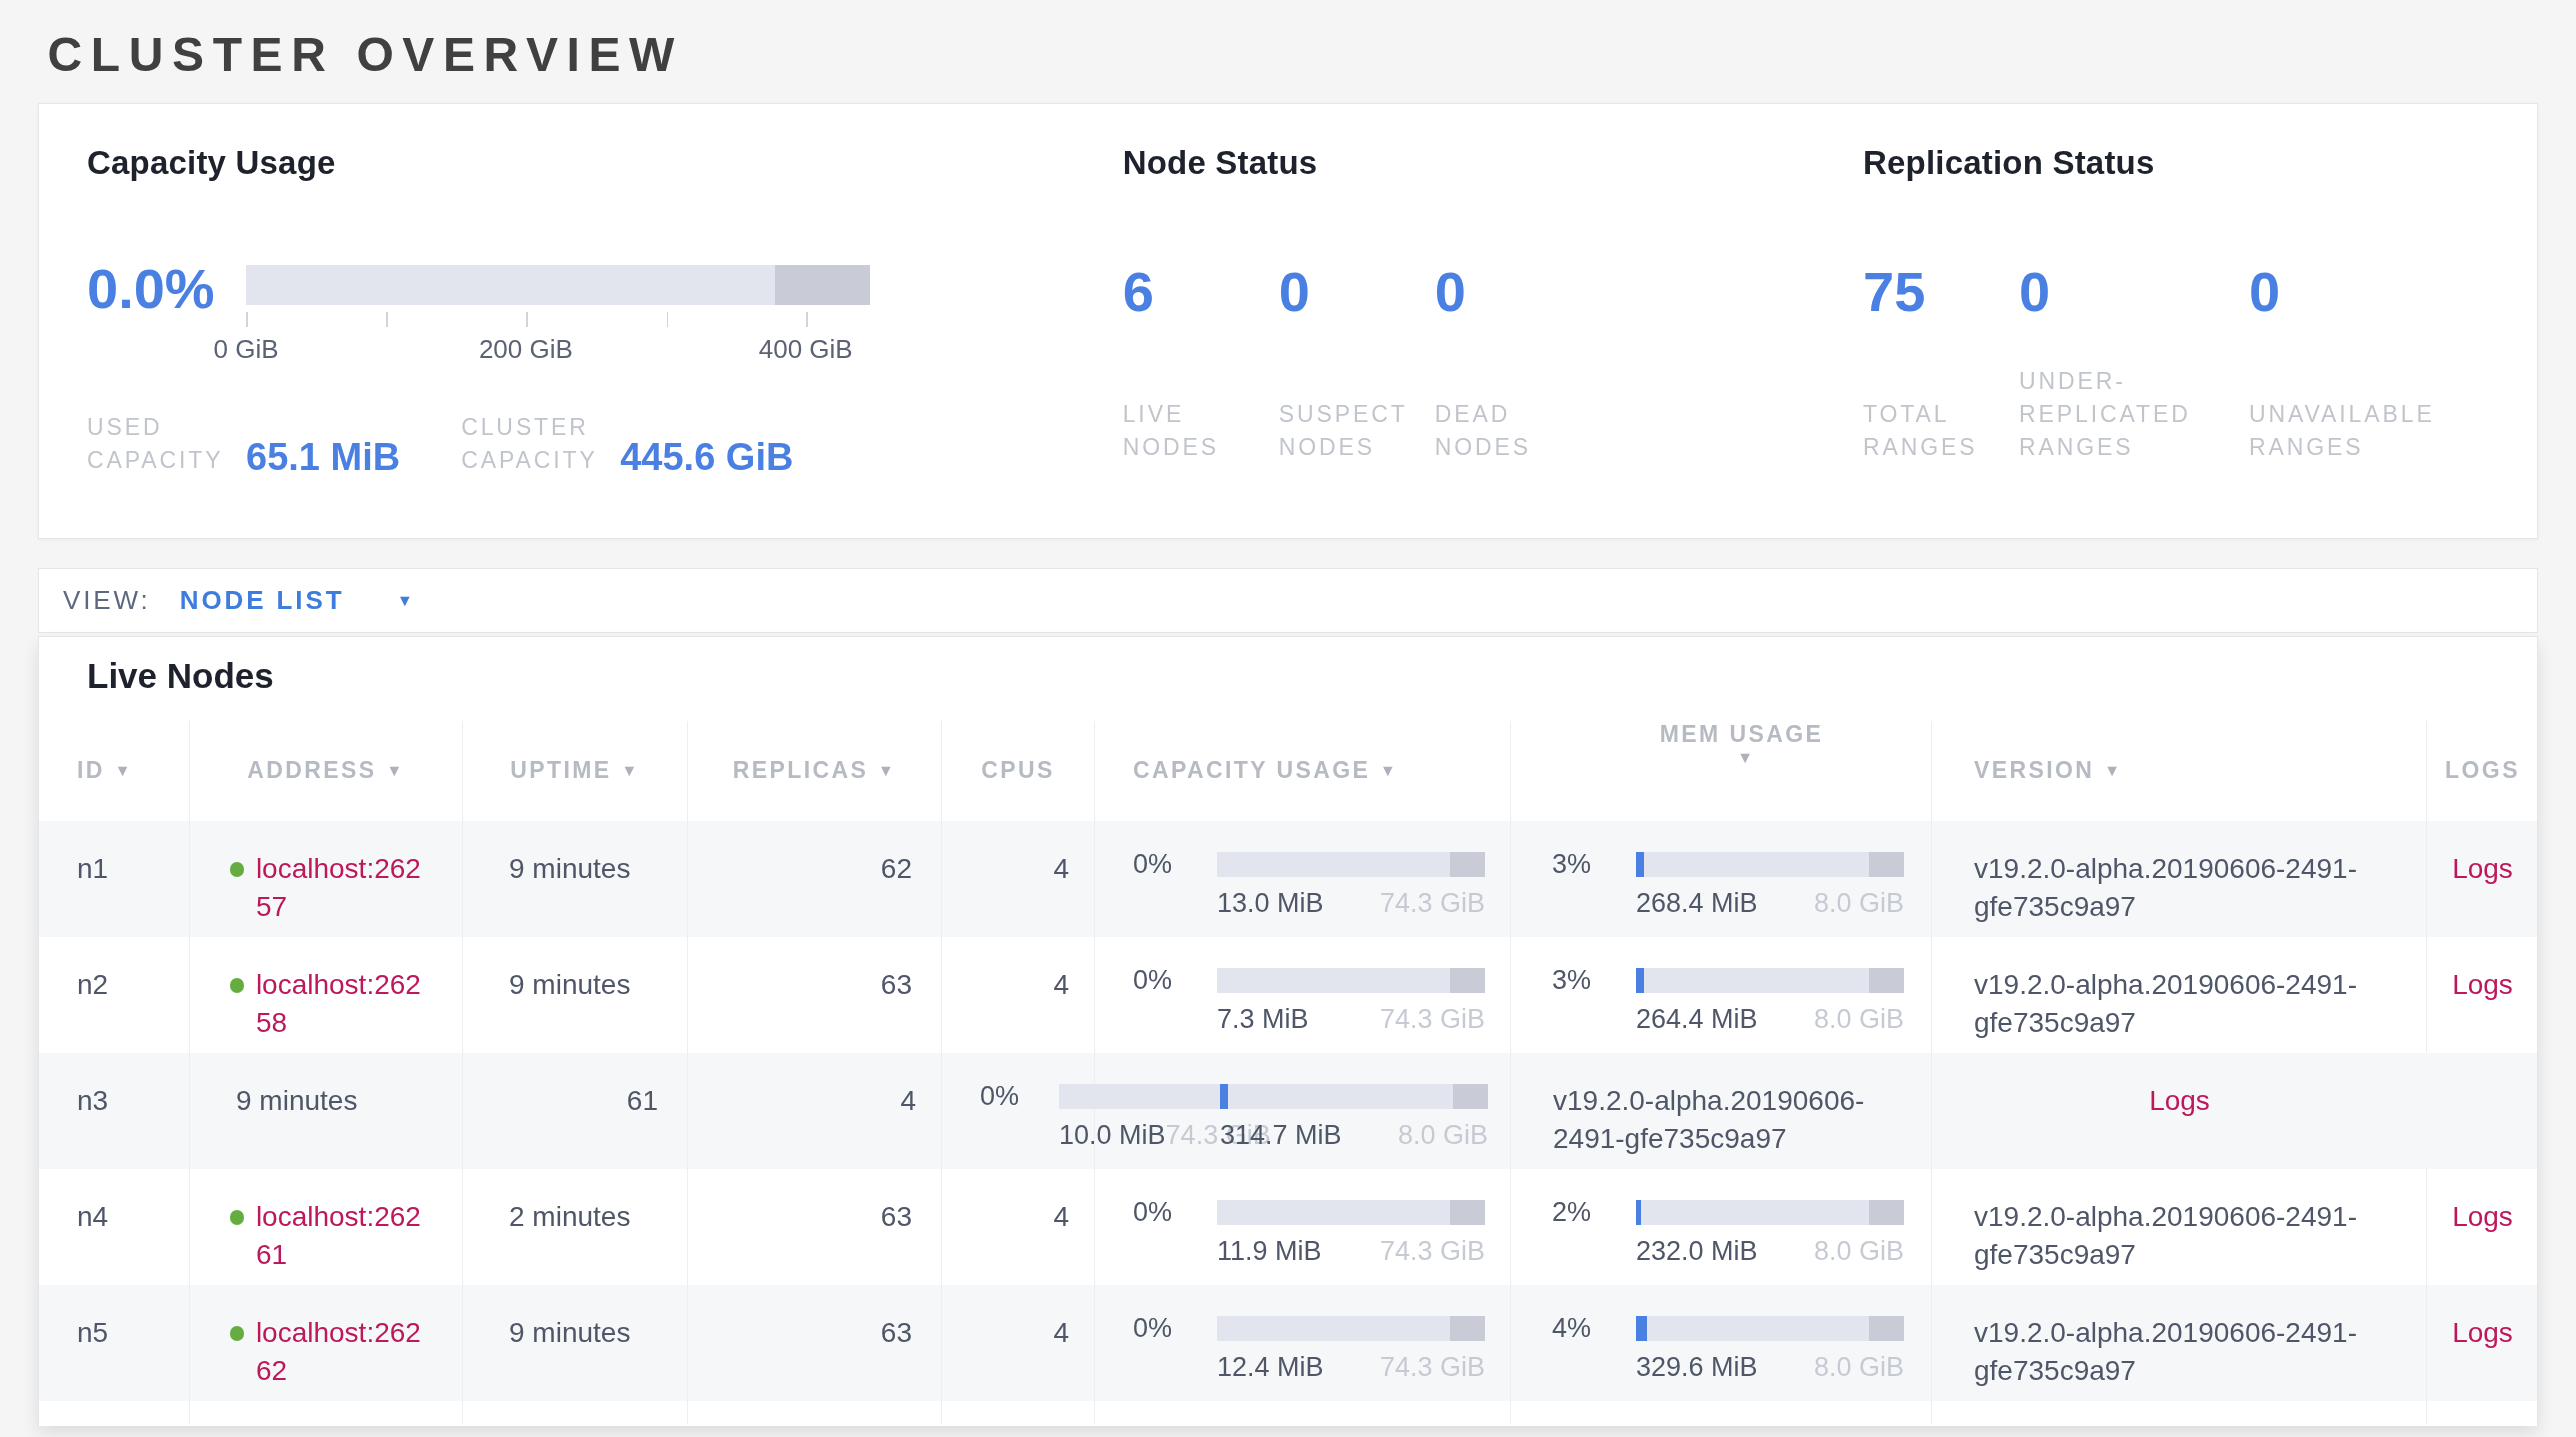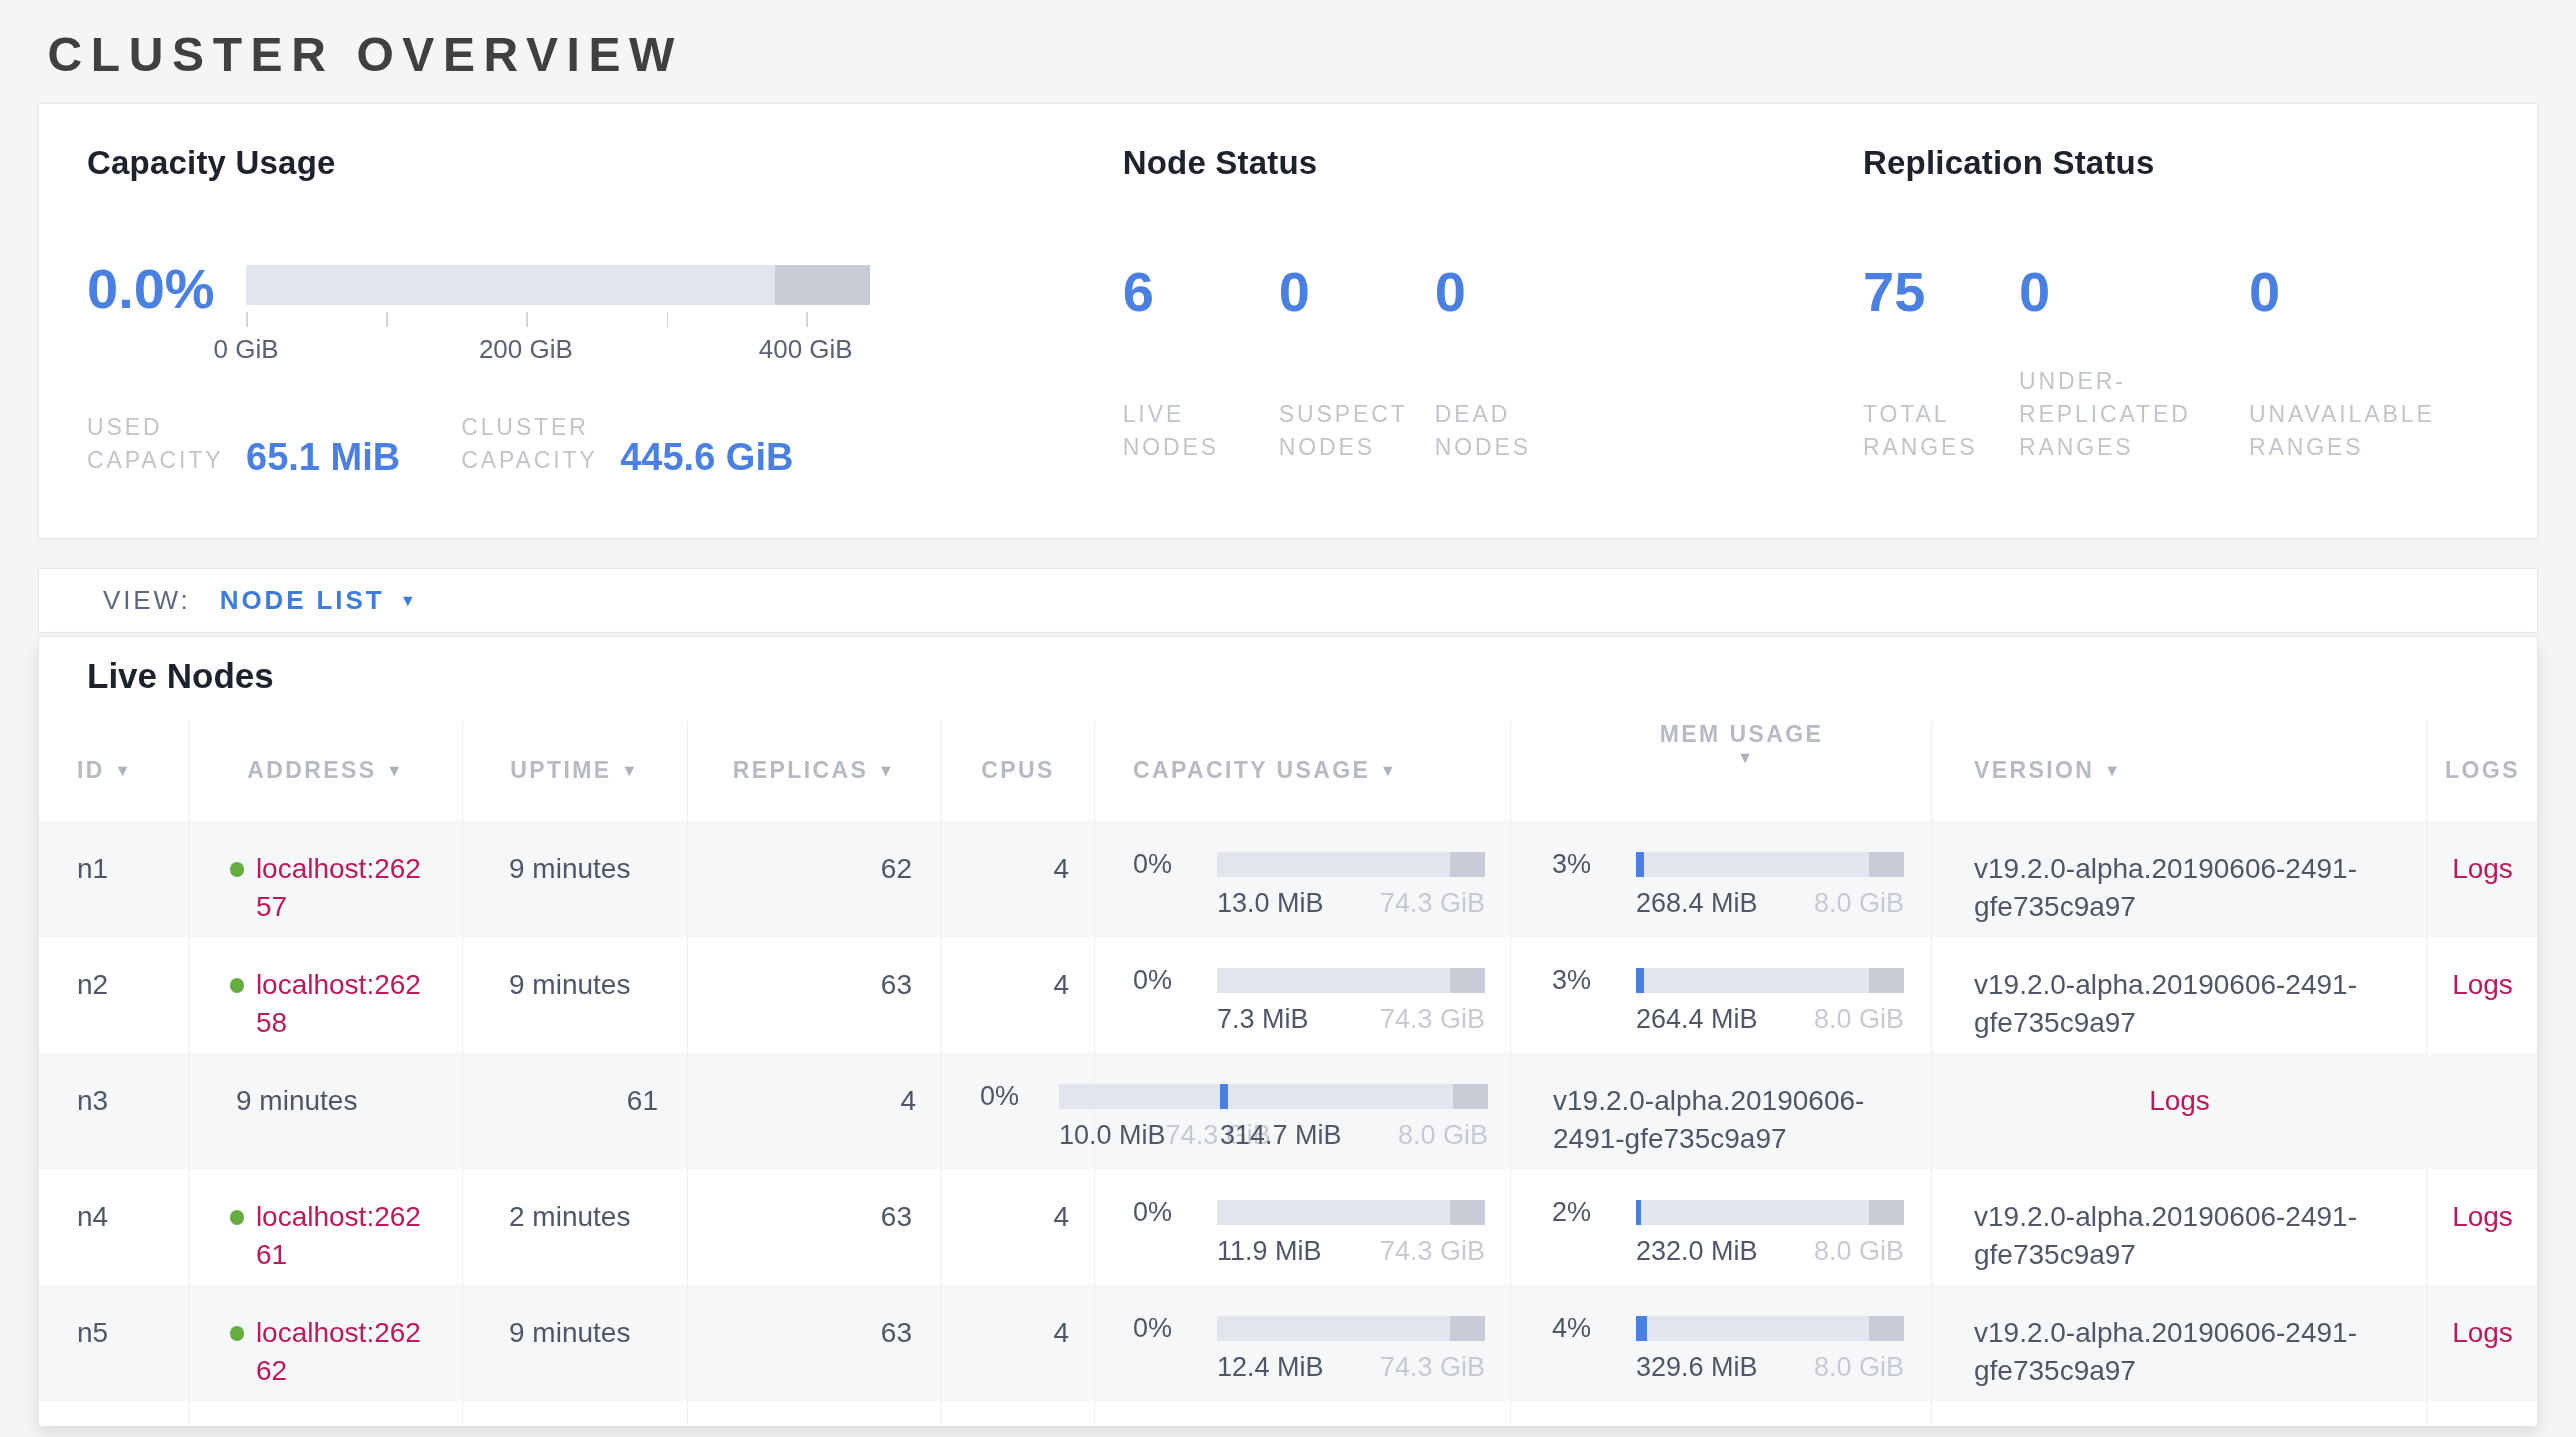--- a/index.html
+++ b/index.html
@@ -118,27 +118,28 @@
   }
 
   
   .view-bar {
     margin-top: 29px;
     height: 65px;
     background: #ffffff;
     border: 1px solid #e4e5e9;
     display: flex;
     align-items: center;
-    padding-left: 64px;
+    padding-left: 24px;
   }
   .view-label { font-size: 26px; letter-spacing: 2.9px; color: #5d6880; }
   .view-select {
     display: flex; align-items: center;
     margin-left: 29px;
     cursor: pointer;
+    gap: 37px;
   }
   .view-selected {
     font-size: 26px; letter-spacing: 2.9px;
     font-weight: 700; color: #3e7cdd;
   }
   .caret { font-size: 16.3px; color: #3e7cdd; margin-left: 15.3px; }
 
   
   .nodes-panel {
     margin-top: 2.9px;

